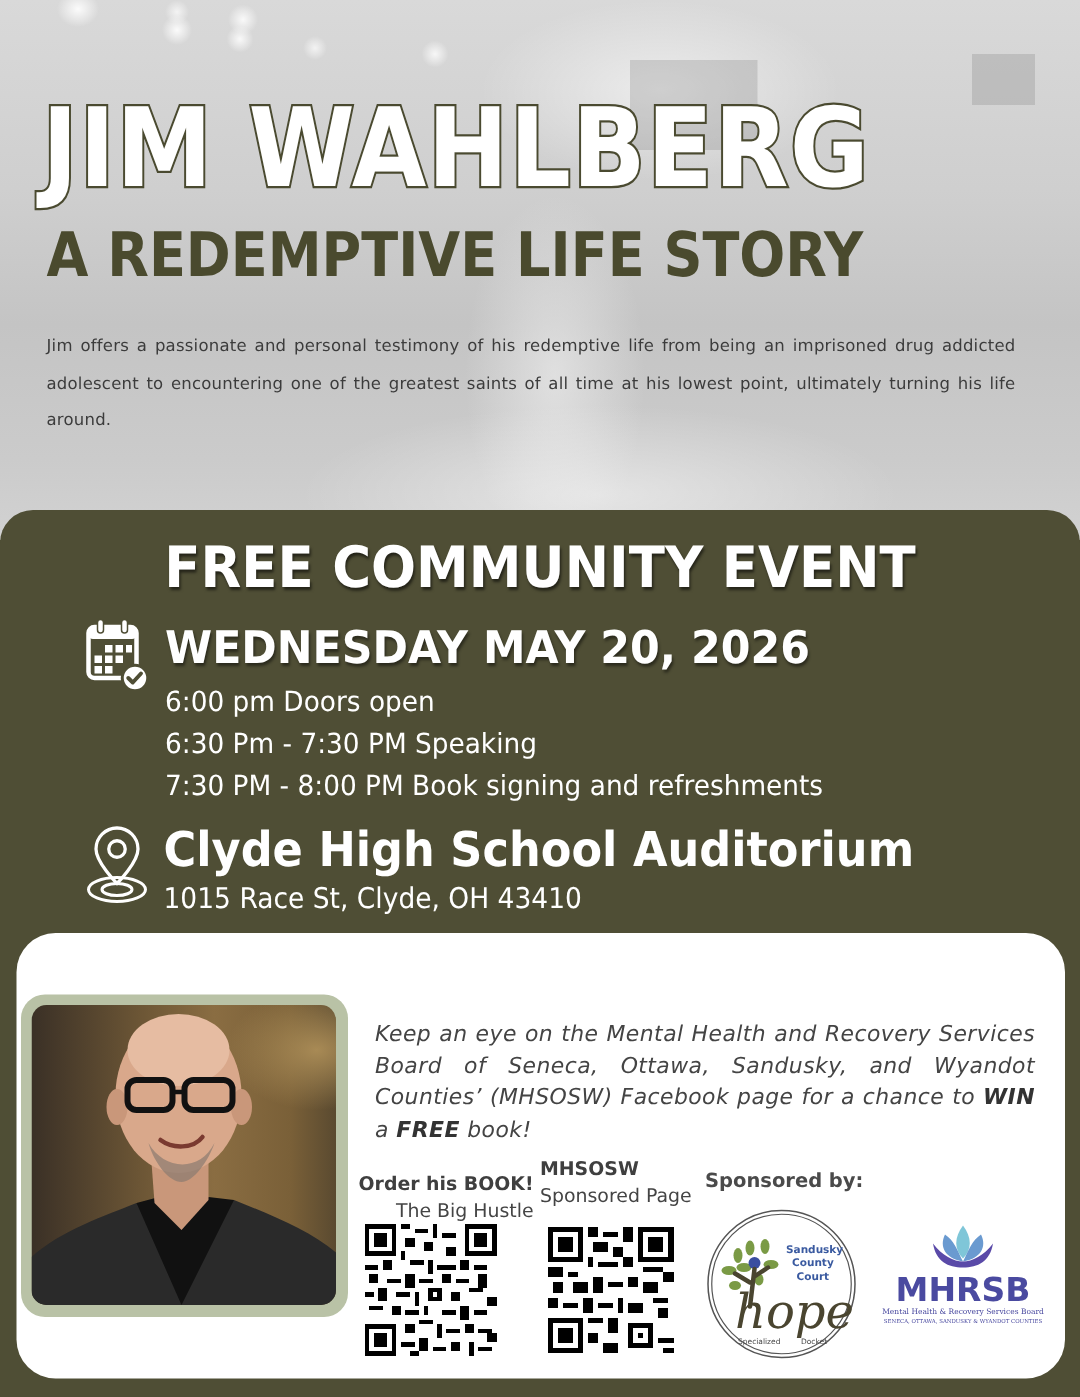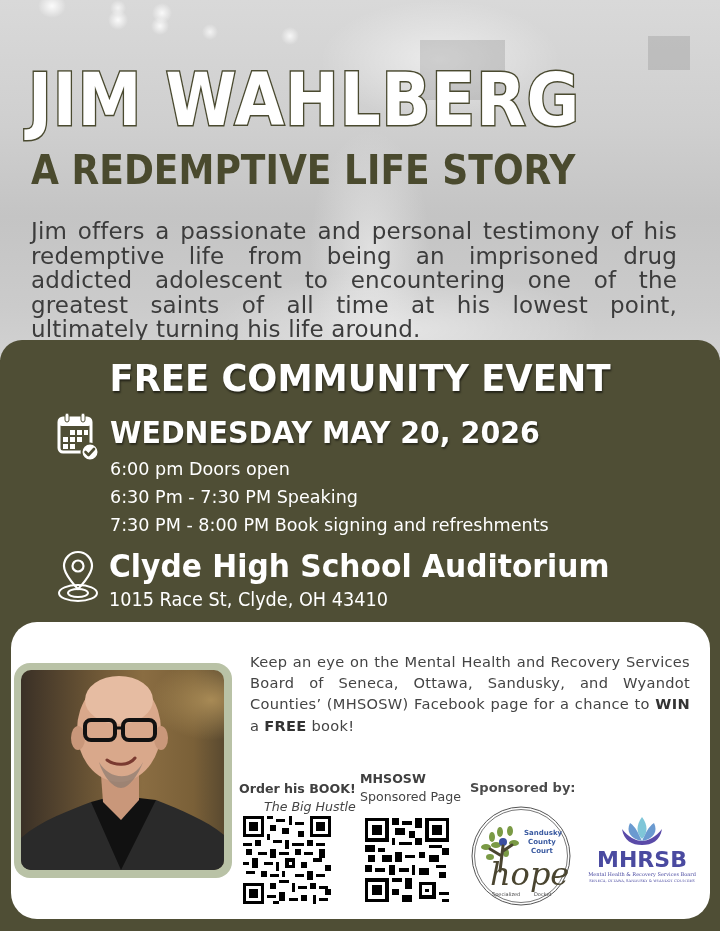--- a/index.html
+++ b/index.html
@@ -44,21 +44,21 @@
     position: absolute; left: 31px; top: 146px;
     font-family: "DejaVu Sans", sans-serif;
     font-weight: bold; font-size: 41px; line-height: 48px;
     color: #4a4a2e;
     white-space: nowrap;
     transform: scaleX(0.88); transform-origin: left top;
   }
   .intro {
     position: absolute; left: 31px; top: 219px; width: 646px;
     font-family: "DejaVu Sans", sans-serif;
-    font-size: 23px; line-height: 24.5px;
+    font-size: 11px; line-height: 24.5px;
     color: #3c3c3c;
     text-align: justify;
     text-align-last: left;
     letter-spacing: 0.15px;
   }
   
   .event-panel {
     position: absolute; left: 0; top: 340px; width: 720px; height: 591px;
     background: #4f4e35;
     border-radius: 22px 22px 0 0;
@@ -116,36 +116,37 @@
   }
   .photo {
     position: absolute; left: 21px; top: 670px; width: 203px; height: 200px;
     border-radius: 10px; overflow: hidden;
     background:
       radial-gradient(ellipse 60px 40px at 190px 30px, #a88a55, rgba(168,138,85,0) 100%),
       linear-gradient(90deg, #3a3026 0%, #6b5535 35%, #8a6d42 60%, #7a6038 85%, #5a4a30 100%);
   }
   .photo svg { position: absolute; left: 0; top: 0; }
   .promo {
-    position: absolute; left: 250px; top: 651px; width: 440px;
+    position: absolute; left: 250px; top: 679px; width: 440px;
     font-family: "DejaVu Sans", sans-serif;
     font-size: 14.6px; line-height: 21.2px; color: #444444;
     text-align: justify; text-align-last: left;
     letter-spacing: 0.3px;
+    font-style: italic;
   }
   .promo b { color: #333333; }
   .qr-label {
     position: absolute;
     font-family: "DejaVu Sans", sans-serif;
     font-size: 12.6px; line-height: 18px; color: #444;
     white-space: nowrap;
   }
   .qr-label .l1 { font-weight: bold; display: block; color: #3f3f3f; }
   .qr-label .l2 { display: block; }
-  .qr-label .it { font-style: italic; }
+  .qr-label .it { }
   .qr { position: absolute; background: #fff; }
   .sponsor-title {
     position: absolute; left: 470px; top: 778px;
     font-family: "DejaVu Sans", sans-serif; font-weight: bold;
     font-size: 13px; line-height: 20px; color: #4a4a4a;
     white-space: nowrap;
   }
   .hope-logo { position: absolute; left: 470px; top: 805px; width: 102px; height: 102px; }
   .mhrsb-logo { position: absolute; left: 586px; top: 815px; width: 112px; height: 70px; }
 </style>

